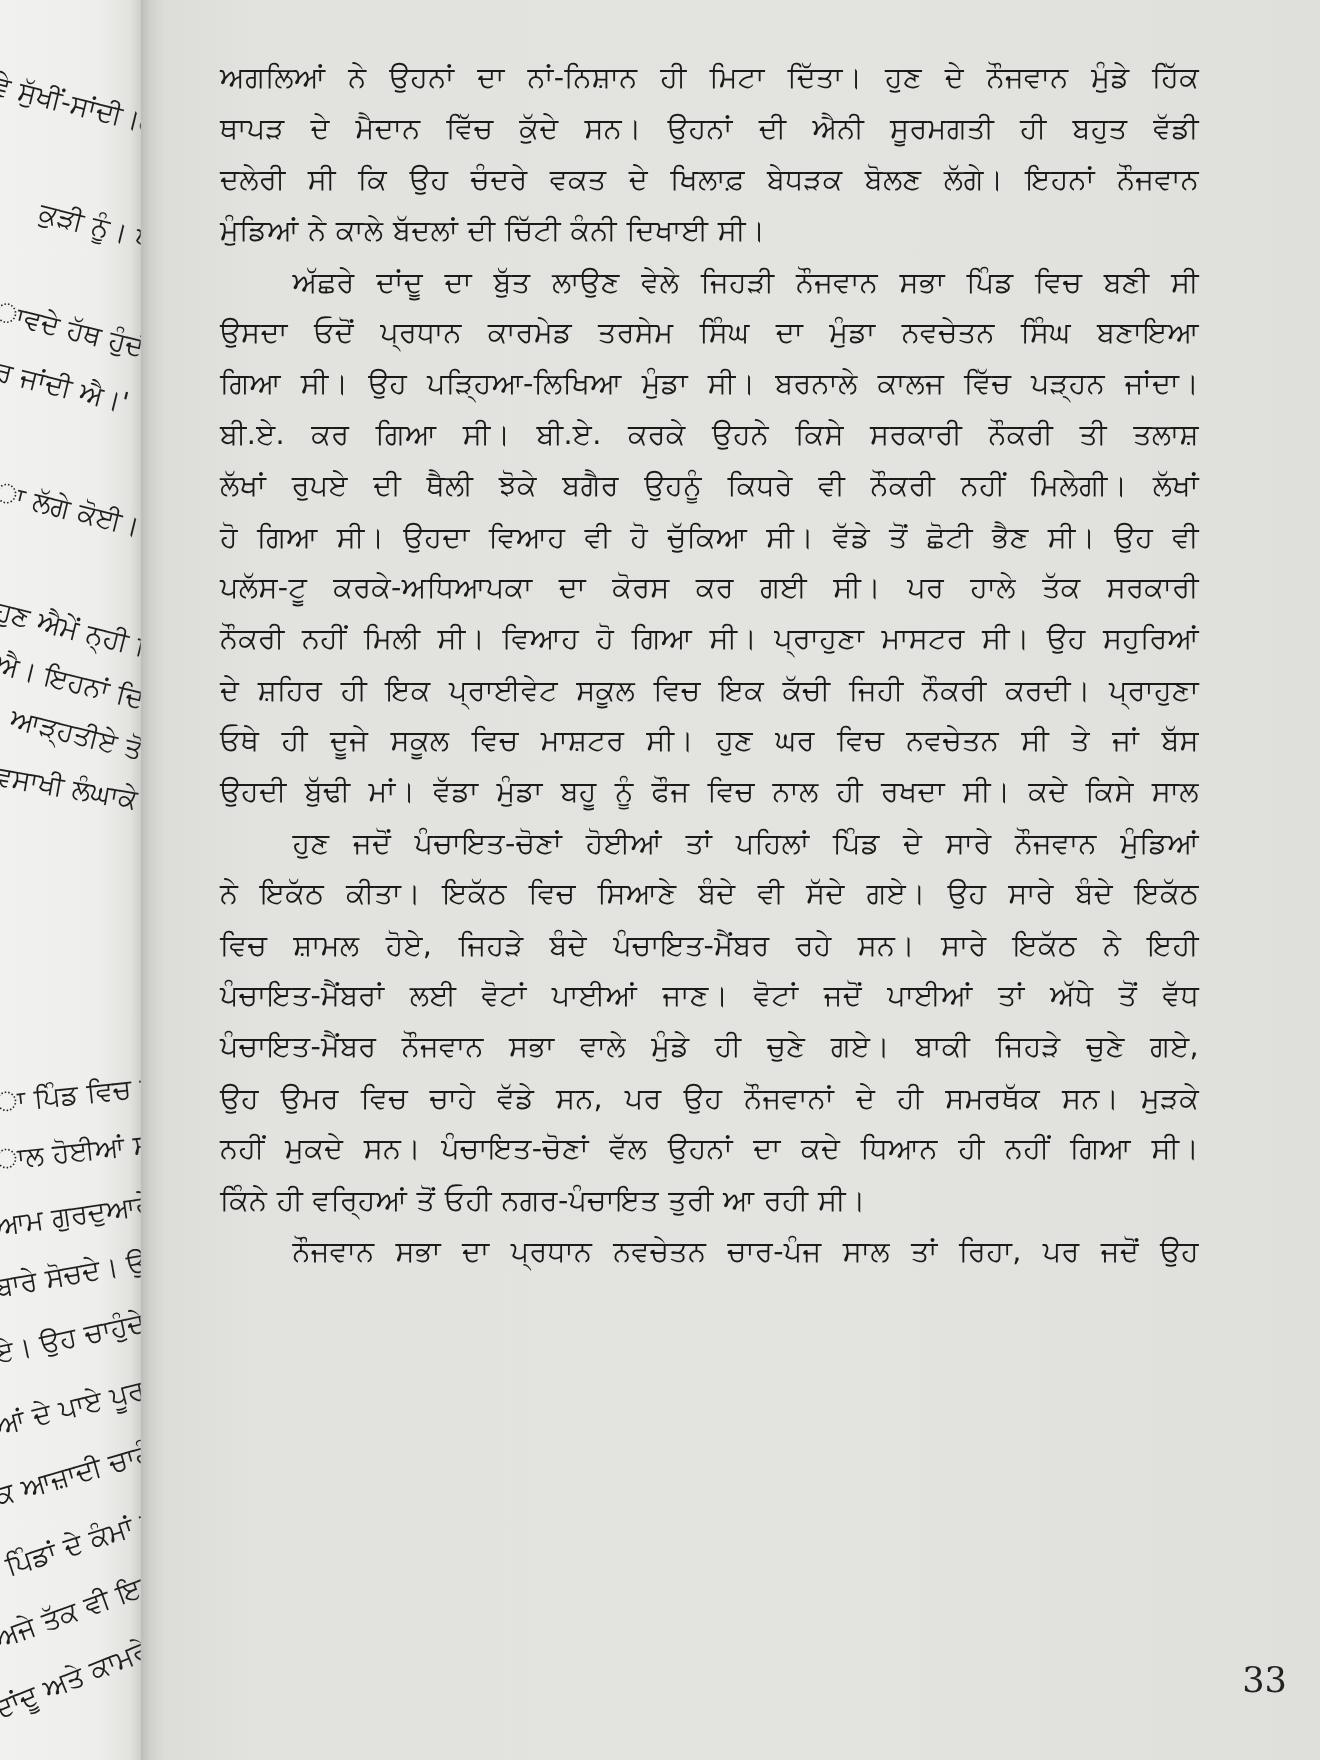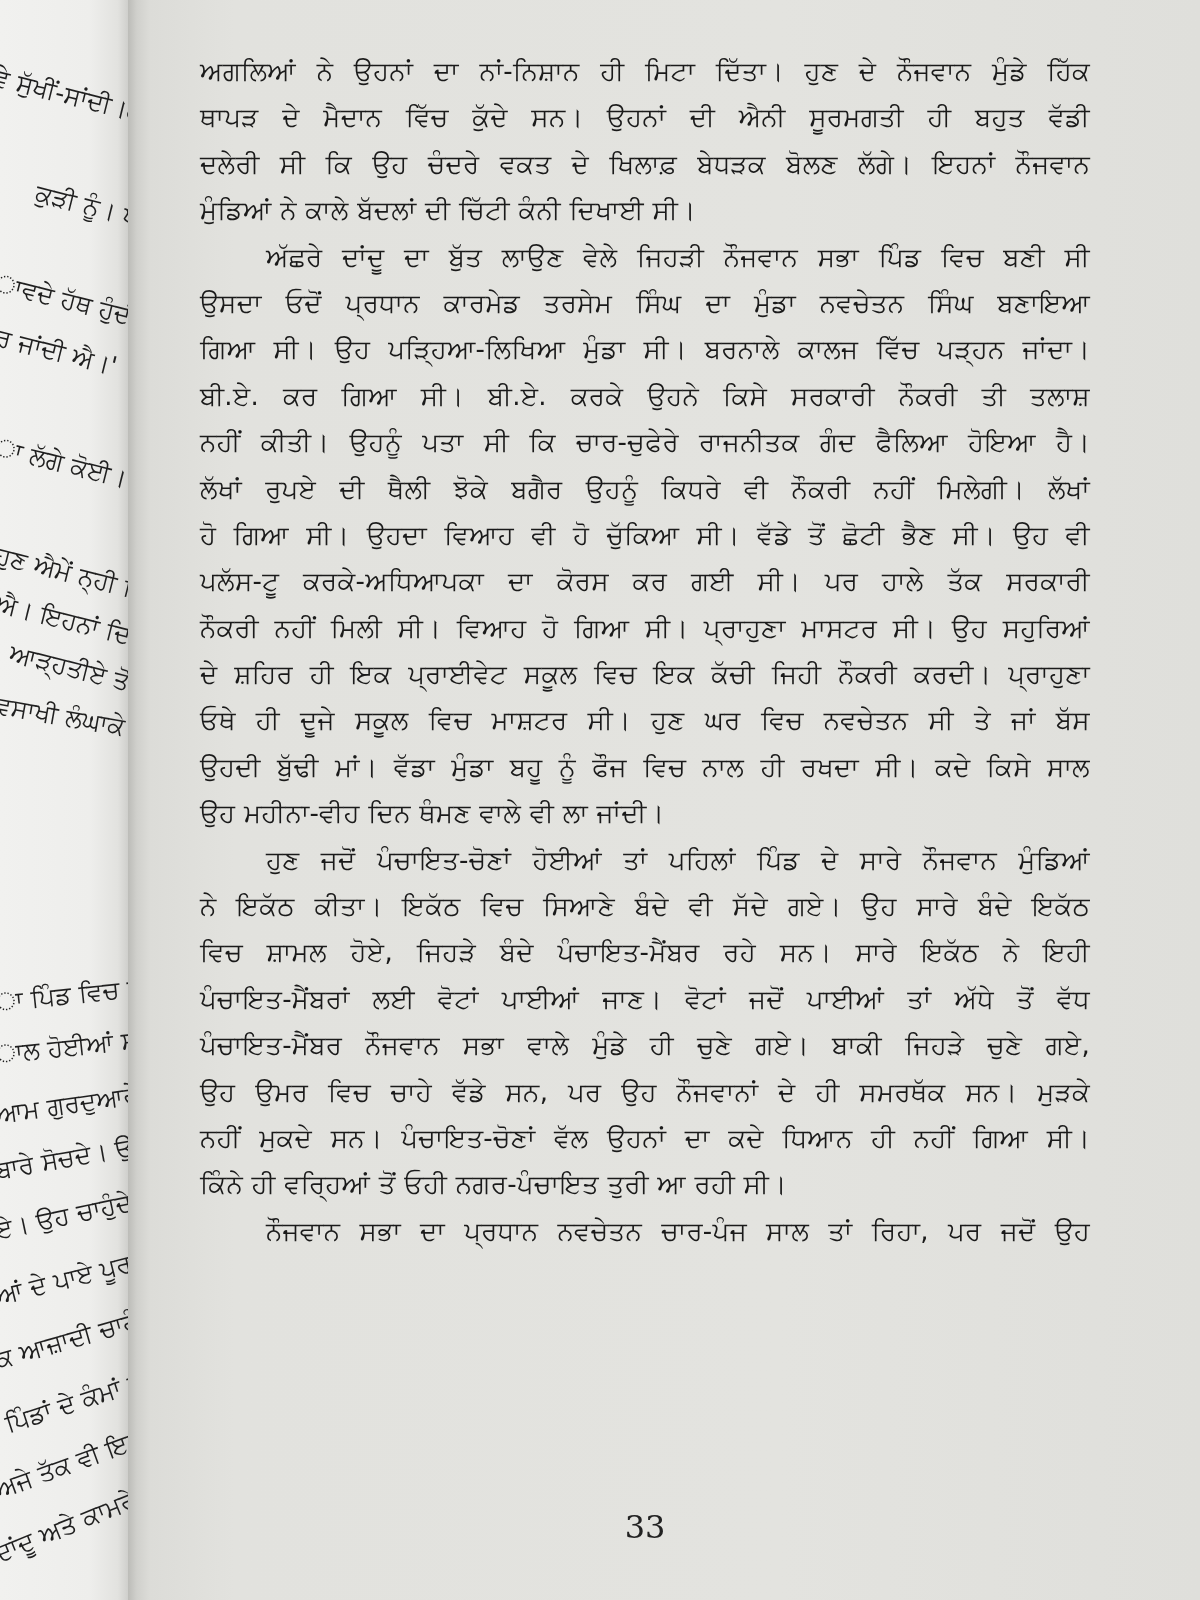--- a/index.html
+++ b/index.html
@@ -70,21 +70,21 @@
       text-align-last: left;
     }
     .line.indent {
       padding-left: 66px;
     }
     .page-number {
       position: absolute;
       left: 0;
       width: 100%;
       top: 1508px;
-      text-align: center;
+      text-align: right;
       font-family: "DejaVu Serif", serif;
       font-size: 32px;
       color: #222;
       margin-left: -30px;
     }
   </style>
 </head>
 <body>
 
 <div class="facing-page" id="facing-page">
@@ -113,29 +113,27 @@
 <div class="main-page">
   <div class="text-block" id="text-block">
       <span class="line">ਅਗਲਿਆਂ ਨੇ ਉਹਨਾਂ ਦਾ ਨਾਂ-ਨਿਸ਼ਾਨ ਹੀ ਮਿਟਾ ਦਿੱਤਾ। ਹੁਣ ਦੇ ਨੌਜਵਾਨ ਮੁੰਡੇ ਹਿੱਕ</span>
       <span class="line">ਥਾਪੜ ਦੇ ਮੈਦਾਨ ਵਿੱਚ ਕੁੱਦੇ ਸਨ। ਉਹਨਾਂ ਦੀ ਐਨੀ ਸੂਰਮਗਤੀ ਹੀ ਬਹੁਤ ਵੱਡੀ</span>
       <span class="line">ਦਲੇਰੀ ਸੀ ਕਿ ਉਹ ਚੰਦਰੇ ਵਕਤ ਦੇ ਖਿਲਾਫ਼ ਬੇਧੜਕ ਬੋਲਣ ਲੱਗੇ। ਇਹਨਾਂ ਨੌਜਵਾਨ</span>
       <span class="line last">ਮੁੰਡਿਆਂ ਨੇ ਕਾਲੇ ਬੱਦਲਾਂ ਦੀ ਚਿੱਟੀ ਕੰਨੀ ਦਿਖਾਈ ਸੀ।</span>
       <span class="line indent">ਅੱਛਰੇ ਦਾਂਦੂ ਦਾ ਬੁੱਤ ਲਾਉਣ ਵੇਲੇ ਜਿਹੜੀ ਨੌਜਵਾਨ ਸਭਾ ਪਿੰਡ ਵਿਚ ਬਣੀ ਸੀ</span>
       <span class="line">ਉਸਦਾ ਓਦੋਂ ਪ੍ਰਧਾਨ ਕਾਰਮੇਡ ਤਰਸੇਮ ਸਿੰਘ ਦਾ ਮੁੰਡਾ ਨਵਚੇਤਨ ਸਿੰਘ ਬਣਾਇਆ</span>
       <span class="line">ਗਿਆ ਸੀ। ਉਹ ਪੜ੍ਹਿਆ-ਲਿਖਿਆ ਮੁੰਡਾ ਸੀ। ਬਰਨਾਲੇ ਕਾਲਜ ਵਿੱਚ ਪੜ੍ਹਨ ਜਾਂਦਾ।</span>
       <span class="line">ਬੀ.ਏ. ਕਰ ਗਿਆ ਸੀ। ਬੀ.ਏ. ਕਰਕੇ ਉਹਨੇ ਕਿਸੇ ਸਰਕਾਰੀ ਨੌਕਰੀ ਤੀ ਤਲਾਸ਼</span>
-      <span class="line">ਨਹੀਂ ਕੀਤੀ। ਉਹਨੂੰ ਪਤਾ ਸੀ ਕਿ ਚਾਰ-ਚੁਫੇਰੇ ਰਾਜਨੀਤਕ ਗੰਦ ਫੈਲਿਆ ਹੋਇਆ ਹੈ।</span>
       <span class="line">ਲੱਖਾਂ ਰੁਪਏ ਦੀ ਥੈਲੀ ਝੋਕੇ ਬਗੈਰ ਉਹਨੂੰ ਕਿਧਰੇ ਵੀ ਨੌਕਰੀ ਨਹੀਂ ਮਿਲੇਗੀ। ਲੱਖਾਂ</span>
       <span class="line">ਹੋ ਗਿਆ ਸੀ। ਉਹਦਾ ਵਿਆਹ ਵੀ ਹੋ ਚੁੱਕਿਆ ਸੀ। ਵੱਡੇ ਤੋਂ ਛੋਟੀ ਭੈਣ ਸੀ। ਉਹ ਵੀ</span>
       <span class="line">ਪਲੱਸ-ਟੂ ਕਰਕੇ-ਅਧਿਆਪਕਾ ਦਾ ਕੋਰਸ ਕਰ ਗਈ ਸੀ। ਪਰ ਹਾਲੇ ਤੱਕ ਸਰਕਾਰੀ</span>
       <span class="line">ਨੌਕਰੀ ਨਹੀਂ ਮਿਲੀ ਸੀ। ਵਿਆਹ ਹੋ ਗਿਆ ਸੀ। ਪ੍ਰਾਹੁਣਾ ਮਾਸਟਰ ਸੀ। ਉਹ ਸਹੁਰਿਆਂ</span>
       <span class="line">ਦੇ ਸ਼ਹਿਰ ਹੀ ਇਕ ਪ੍ਰਾਈਵੇਟ ਸਕੂਲ ਵਿਚ ਇਕ ਕੱਚੀ ਜਿਹੀ ਨੌਕਰੀ ਕਰਦੀ। ਪ੍ਰਾਹੁਣਾ</span>
       <span class="line">ਓਥੇ ਹੀ ਦੂਜੇ ਸਕੂਲ ਵਿਚ ਮਾਸ਼ਟਰ ਸੀ। ਹੁਣ ਘਰ ਵਿਚ ਨਵਚੇਤਨ ਸੀ ਤੇ ਜਾਂ ਬੱਸ</span>
       <span class="line">ਉਹਦੀ ਬੁੱਢੀ ਮਾਂ। ਵੱਡਾ ਮੁੰਡਾ ਬਹੂ ਨੂੰ ਫੌਜ ਵਿਚ ਨਾਲ ਹੀ ਰਖਦਾ ਸੀ। ਕਦੇ ਕਿਸੇ ਸਾਲ</span>
-      <span class="line last">ਉਹ ਮਹੀਨਾ-ਵੀਹ ਦਿਨ ਥੰਮਣ ਵਾਲੇ ਵੀ ਲਾ ਜਾਂਦੀ।</span>
       <span class="line indent">ਹੁਣ ਜਦੋਂ ਪੰਚਾਇਤ-ਚੋਣਾਂ ਹੋਈਆਂ ਤਾਂ ਪਹਿਲਾਂ ਪਿੰਡ ਦੇ ਸਾਰੇ ਨੌਜਵਾਨ ਮੁੰਡਿਆਂ</span>
       <span class="line">ਨੇ ਇਕੱਠ ਕੀਤਾ। ਇਕੱਠ ਵਿਚ ਸਿਆਣੇ ਬੰਦੇ ਵੀ ਸੱਦੇ ਗਏ। ਉਹ ਸਾਰੇ ਬੰਦੇ  ਇਕੱਠ</span>
       <span class="line">ਵਿਚ ਸ਼ਾਮਲ ਹੋਏ, ਜਿਹੜੇ ਬੰਦੇ ਪੰਚਾਇਤ-ਮੈਂਬਰ ਰਹੇ ਸਨ। ਸਾਰੇ ਇਕੱਠ ਨੇ ਇਹੀ</span>
       <span class="line">ਪੰਚਾਇਤ-ਮੈਂਬਰਾਂ ਲਈ ਵੋਟਾਂ ਪਾਈਆਂ ਜਾਣ। ਵੋਟਾਂ ਜਦੋਂ ਪਾਈਆਂ ਤਾਂ ਅੱਧੇ ਤੋਂ ਵੱਧ</span>
       <span class="line">ਪੰਚਾਇਤ-ਮੈਂਬਰ ਨੌਜਵਾਨ ਸਭਾ ਵਾਲੇ ਮੁੰਡੇ ਹੀ ਚੁਣੇ ਗਏ। ਬਾਕੀ ਜਿਹੜੇ ਚੁਣੇ ਗਏ,</span>
       <span class="line">ਉਹ ਉਮਰ ਵਿਚ ਚਾਹੇ ਵੱਡੇ ਸਨ, ਪਰ ਉਹ ਨੌਜਵਾਨਾਂ ਦੇ ਹੀ ਸਮਰਥੱਕ ਸਨ। ਮੁੜਕੇ</span>
       <span class="line">ਨਹੀਂ ਮੁਕਦੇ ਸਨ। ਪੰਚਾਇਤ-ਚੋਣਾਂ ਵੱਲ ਉਹਨਾਂ ਦਾ ਕਦੇ ਧਿਆਨ ਹੀ ਨਹੀਂ ਗਿਆ ਸੀ।</span>
       <span class="line last">ਕਿੰਨੇ ਹੀ ਵਰ੍ਹਿਆਂ ਤੋਂ ਓਹੀ ਨਗਰ-ਪੰਚਾਇਤ ਤੁਰੀ ਆ ਰਹੀ ਸੀ।</span>
       <span class="line indent">ਨੌਜਵਾਨ ਸਭਾ ਦਾ ਪ੍ਰਧਾਨ ਨਵਚੇਤਨ ਚਾਰ-ਪੰਜ ਸਾਲ ਤਾਂ ਰਿਹਾ, ਪਰ ਜਦੋਂ ਉਹ</span>
     </div>

